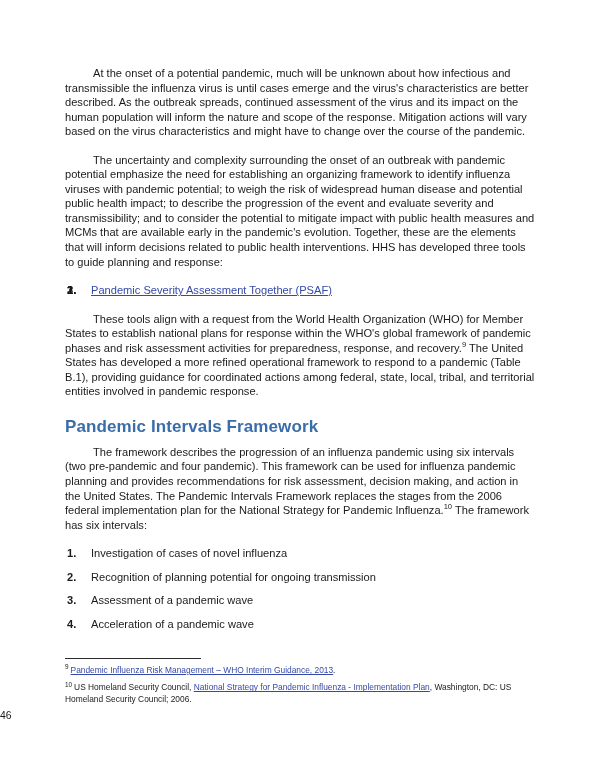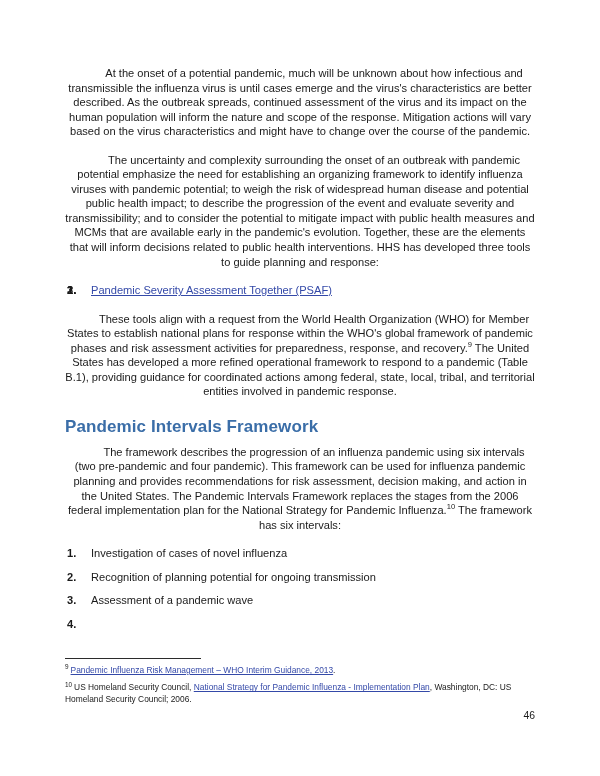--- a/index.html
+++ b/index.html
@@ -26,21 +26,21 @@
   .content {
     position: absolute;
     left: 65px;
     top: 66px;
     width: 470px;
   }
   p.body {
     margin: 0 0 14px 0;
     font-size: 11.1px;
     line-height: 14.55px;
-    text-align: center;
+    text-align: left;
     color: #1a1a1a;
     text-indent: 28px;
   }
   p.body.last {
     margin-bottom: 20px;
   }
   .sup {
     font-size: 7.6px;
     vertical-align: super;
     line-height: 0;
@@ -102,21 +102,21 @@
     font-size: 6.4px;
     vertical-align: super;
     line-height: 0;
     margin-right: 2px;
   }
   .pagenum {
     position: absolute;
     left: 0;
     top: 710px;
     width: 535px;
-    text-align: right;
+    text-align: left;
     font-size: 10.4px;
     color: #1a1a1a;
   }
 </style>
 </head>
 <body>
 
 <div class="page">
 
   <div class="content">
@@ -152,20 +152,21 @@
       <li>
         <span class="num">2.</span>
         <span>Recognition of planning potential for ongoing transmission</span>
       </li>
       <li>
         <span class="num">3.</span>
         <span>Assessment of a pandemic wave</span>
       </li>
       <li>
         <span class="num">4.</span>
+        <span>Acceleration of a pandemic wave</span>
       </li>
     </ol>
 
   </div>
 
   <div class="footnotes">
     <div class="fn-rule"></div>
 
     <p class="footnote"><span class="fn-marker">9</span><a class="doclink" href="#">Pandemic Influenza Risk Management – WHO Interim Guidance, 2013</a><span>.</span></p>
 

